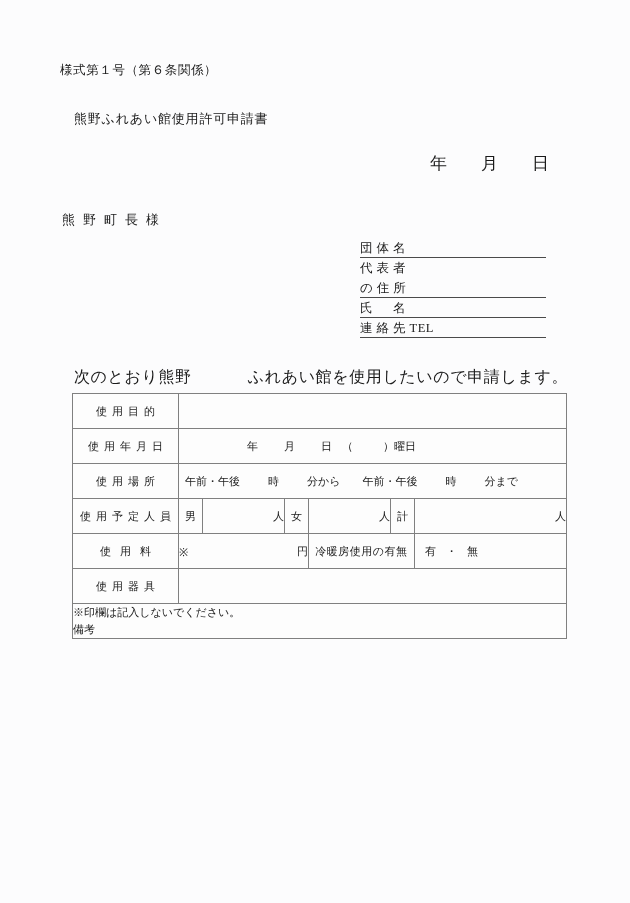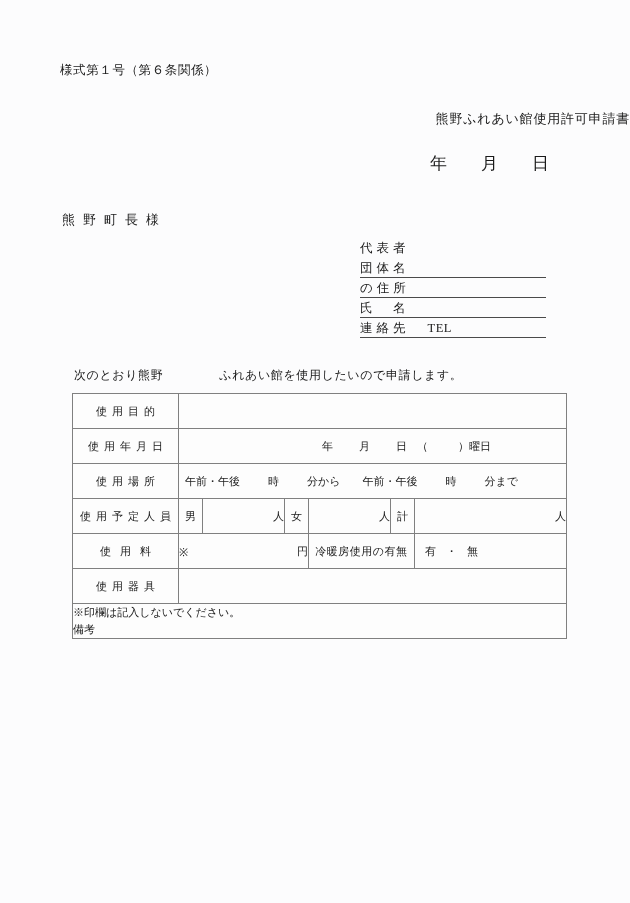--- a/index.html
+++ b/index.html
@@ -29,24 +29,24 @@
     top: 62px;
     font-size: 12.5px;
     letter-spacing: 0.6px;
     white-space: nowrap;
   }
   .doc-title {
     position: absolute;
     left: 0;
     right: 0;
     top: 110px;
-    text-align: right;
+    text-align: left;
     font-size: 13px;
     letter-spacing: 0.8px;
-    padding-left: 44px;
+    padding-left: 74px;
     box-sizing: border-box;
   }
   .date-line {
     position: absolute;
     left: 430px;
     top: 152px;
     font-size: 17px;
     white-space: nowrap;
   }
   .date-line .gap { display: inline-block; width: 34px; }
@@ -77,31 +77,30 @@
   }
   .applicant-row.no-rule {
     border-bottom: none;
   }
   .applicant-row .lbl-wide {
     display: inline-block;
     letter-spacing: 4px;
   }
   .applicant-row .tel {
     display: inline-block;
-    margin-left: 18px;
     font-family: "Liberation Serif", serif;
     letter-spacing: 0.5px;
   }
 
   
   .intro {
     position: absolute;
     left: 74px;
     top: 367px;
-    font-size: 12px;
+    font-size: 16px;
     white-space: nowrap;
     letter-spacing: 0.6px;
   }
   .intro .blank { display: inline-block; width: 56px; }
 
   
   .form-table {
     position: absolute;
     left: 72px;
     top: 393px;
@@ -125,21 +124,20 @@
     text-indent: 5px;
     white-space: nowrap;
   }
   .lbl.sp4 { letter-spacing: 9px; text-indent: 9px; }
 
   .cell-pad { padding: 0 8px; }
 
   .date-row-inner {
     padding-left: 68px;
     white-space: nowrap;
-    text-align: center;
   }
   .date-row-inner .g { display: inline-block; width: 26px; }
   .date-row-inner .g-sm { display: inline-block; width: 10px; }
   .date-row-inner .paren { display: inline-block; width: 30px; }
 
   .time-row-inner {
     padding-left: 6px;
     white-space: nowrap;
   }
   .time-row-inner .g { display: inline-block; width: 28px; }
@@ -191,25 +189,25 @@
   <div class="form-code">様式第１号（第６条関係）</div>
   <div class="doc-title">熊野ふれあい館使用許可申請書</div>
 
   <div class="date-line">
     <span>年</span><span class="gap"></span><span>月</span><span class="gap"></span><span>日</span>
   </div>
 
   <div class="addressee">熊野町長様</div>
 
   <div class="applicant">
+    <div class="applicant-row">
+      <span class="lbl-wide">団体名</span>
+    </div>
     <div class="applicant-row no-rule">
       <span class="lbl-wide">代表者</span>
-    </div>
-    <div class="applicant-row">
-      <span class="lbl-wide">団体名</span>
     </div>
     <div class="applicant-row">
       <span class="lbl-wide">の住所</span>
     </div>
     <div class="applicant-row">
       <span class="lbl-wide">氏　名</span>
     </div>
     <div class="applicant-row">
       <span class="lbl-wide">連絡先</span><span class="tel">TEL</span>
     </div>

